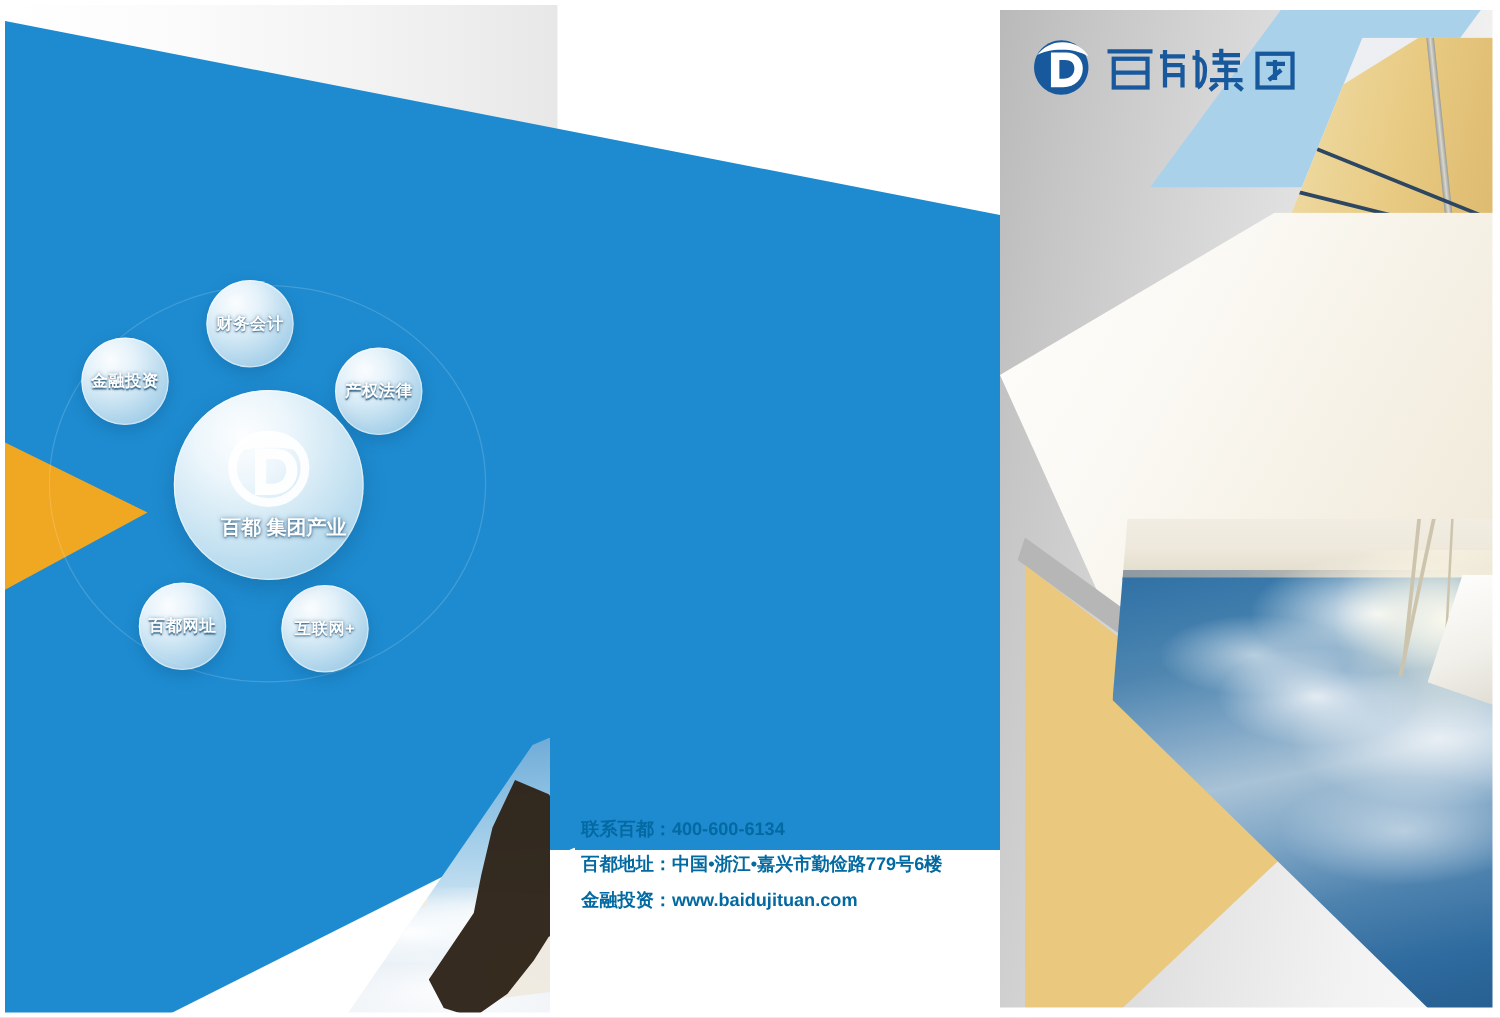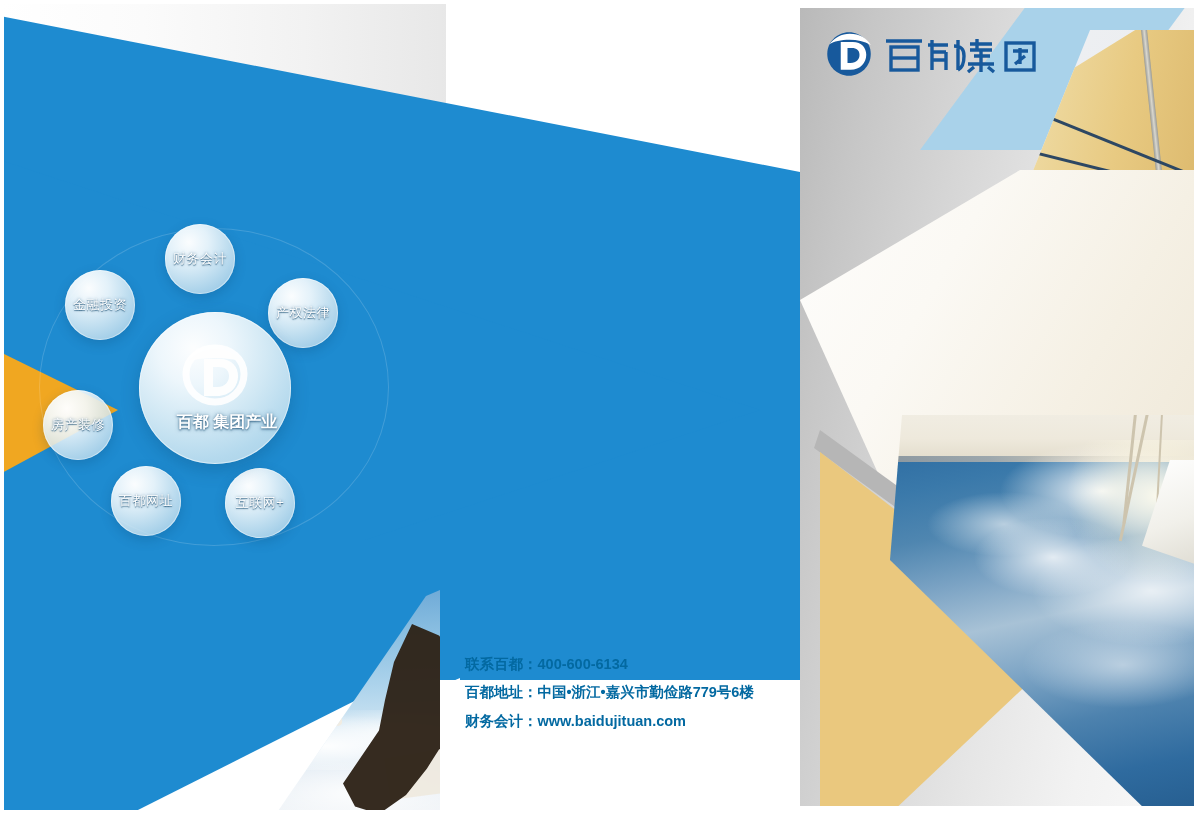--- a/index.html
+++ b/index.html
@@ -54,21 +54,21 @@
   
   .bubbles{position:absolute;left:35px;top:222px;width:360px;height:330px;}
   .bub{position:absolute;border-radius:50%;
     background:
       radial-gradient(circle at 34% 26%, rgba(255,255,255,.98) 0%, rgba(244,250,253,.92) 28%, rgba(219,236,245,.86) 55%, rgba(196,223,238,.8) 78%, rgba(176,210,230,.78) 100%);
     box-shadow:0 0 0 1px rgba(255,255,255,.45) inset, 0 4px 12px rgba(8,60,100,.22);
     display:flex;align-items:center;justify-content:center;}
   .bub::after{content:"";position:absolute;inset:-17%;border-radius:50%;
      background:radial-gradient(circle, rgba(255,255,255,.20) 52%, rgba(255,255,255,.07) 70%, rgba(255,255,255,0) 78%);
      pointer-events:none;z-index:-1;}
-  .bub-label{font-weight:normal;color:#ffffff;letter-spacing:.5px;
+  .bub-label{font-weight:bold;color:#ffffff;letter-spacing:.5px;
      text-shadow:0 1px 1px rgba(40,90,125,.85), 0 0 3px rgba(30,80,120,.55);white-space:nowrap;}
 
   .bub-sm{width:70px;height:70px;}
   .bub-sm .bub-label{font-size:13px;}
   .bub-center{width:152px;height:152px;flex-direction:column;
     background:
       radial-gradient(circle at 36% 24%, rgba(255,255,255,.99) 0%, rgba(248,252,254,.95) 24%, rgba(228,242,248,.9) 50%, rgba(205,230,242,.86) 74%, rgba(186,216,232,.85) 100%);
     box-shadow:0 0 0 1px rgba(255,255,255,.5) inset, 0 6px 18px rgba(8,60,100,.26);}
   .bub-center::after{inset:-14%;}
   .center-logo{width:74px;height:66px;margin-bottom:2px;opacity:.95;}
@@ -217,23 +217,20 @@
       </div>
 
       <div class="bub bub-sm b-tr">
         <span class="bub-label">产权法律</span>
       </div>
 
       <div class="bub bub-sm b-tl">
         <span class="bub-label">金融投资</span>
       </div>
 
-      <div class="bub bub-sm b-l">
-        <span class="bub-label">房产装修</span>
-      </div>
 
 
       <div class="bub bub-sm b-bl">
         <span class="bub-label">百都网址</span>
       </div>
 
       <div class="bub bub-sm b-br">
         <span class="bub-label">互联网+</span>
       </div>
 
@@ -249,21 +246,21 @@
 
 
     <div class="contact">
       <div class="c-row">
         <span>联系百都：</span><span class="c-val">400-600-6134</span>
       </div>
       <div class="c-row">
         <span>百都地址：</span><span class="c-val">中国•浙江•嘉兴市勤俭路779号6楼</span>
       </div>
       <div class="c-row">
-        <span>财务会计：</span><span class="c-val">www.baidujituan.com</span>
+        <span>金融投资：</span><span class="c-val">www.baidujituan.com</span>
       </div>
     </div>
 
   </div>
 
   <div class="right-panel">
 
     <div class="r-gray"></div>
     <div class="r-band"></div>
 

